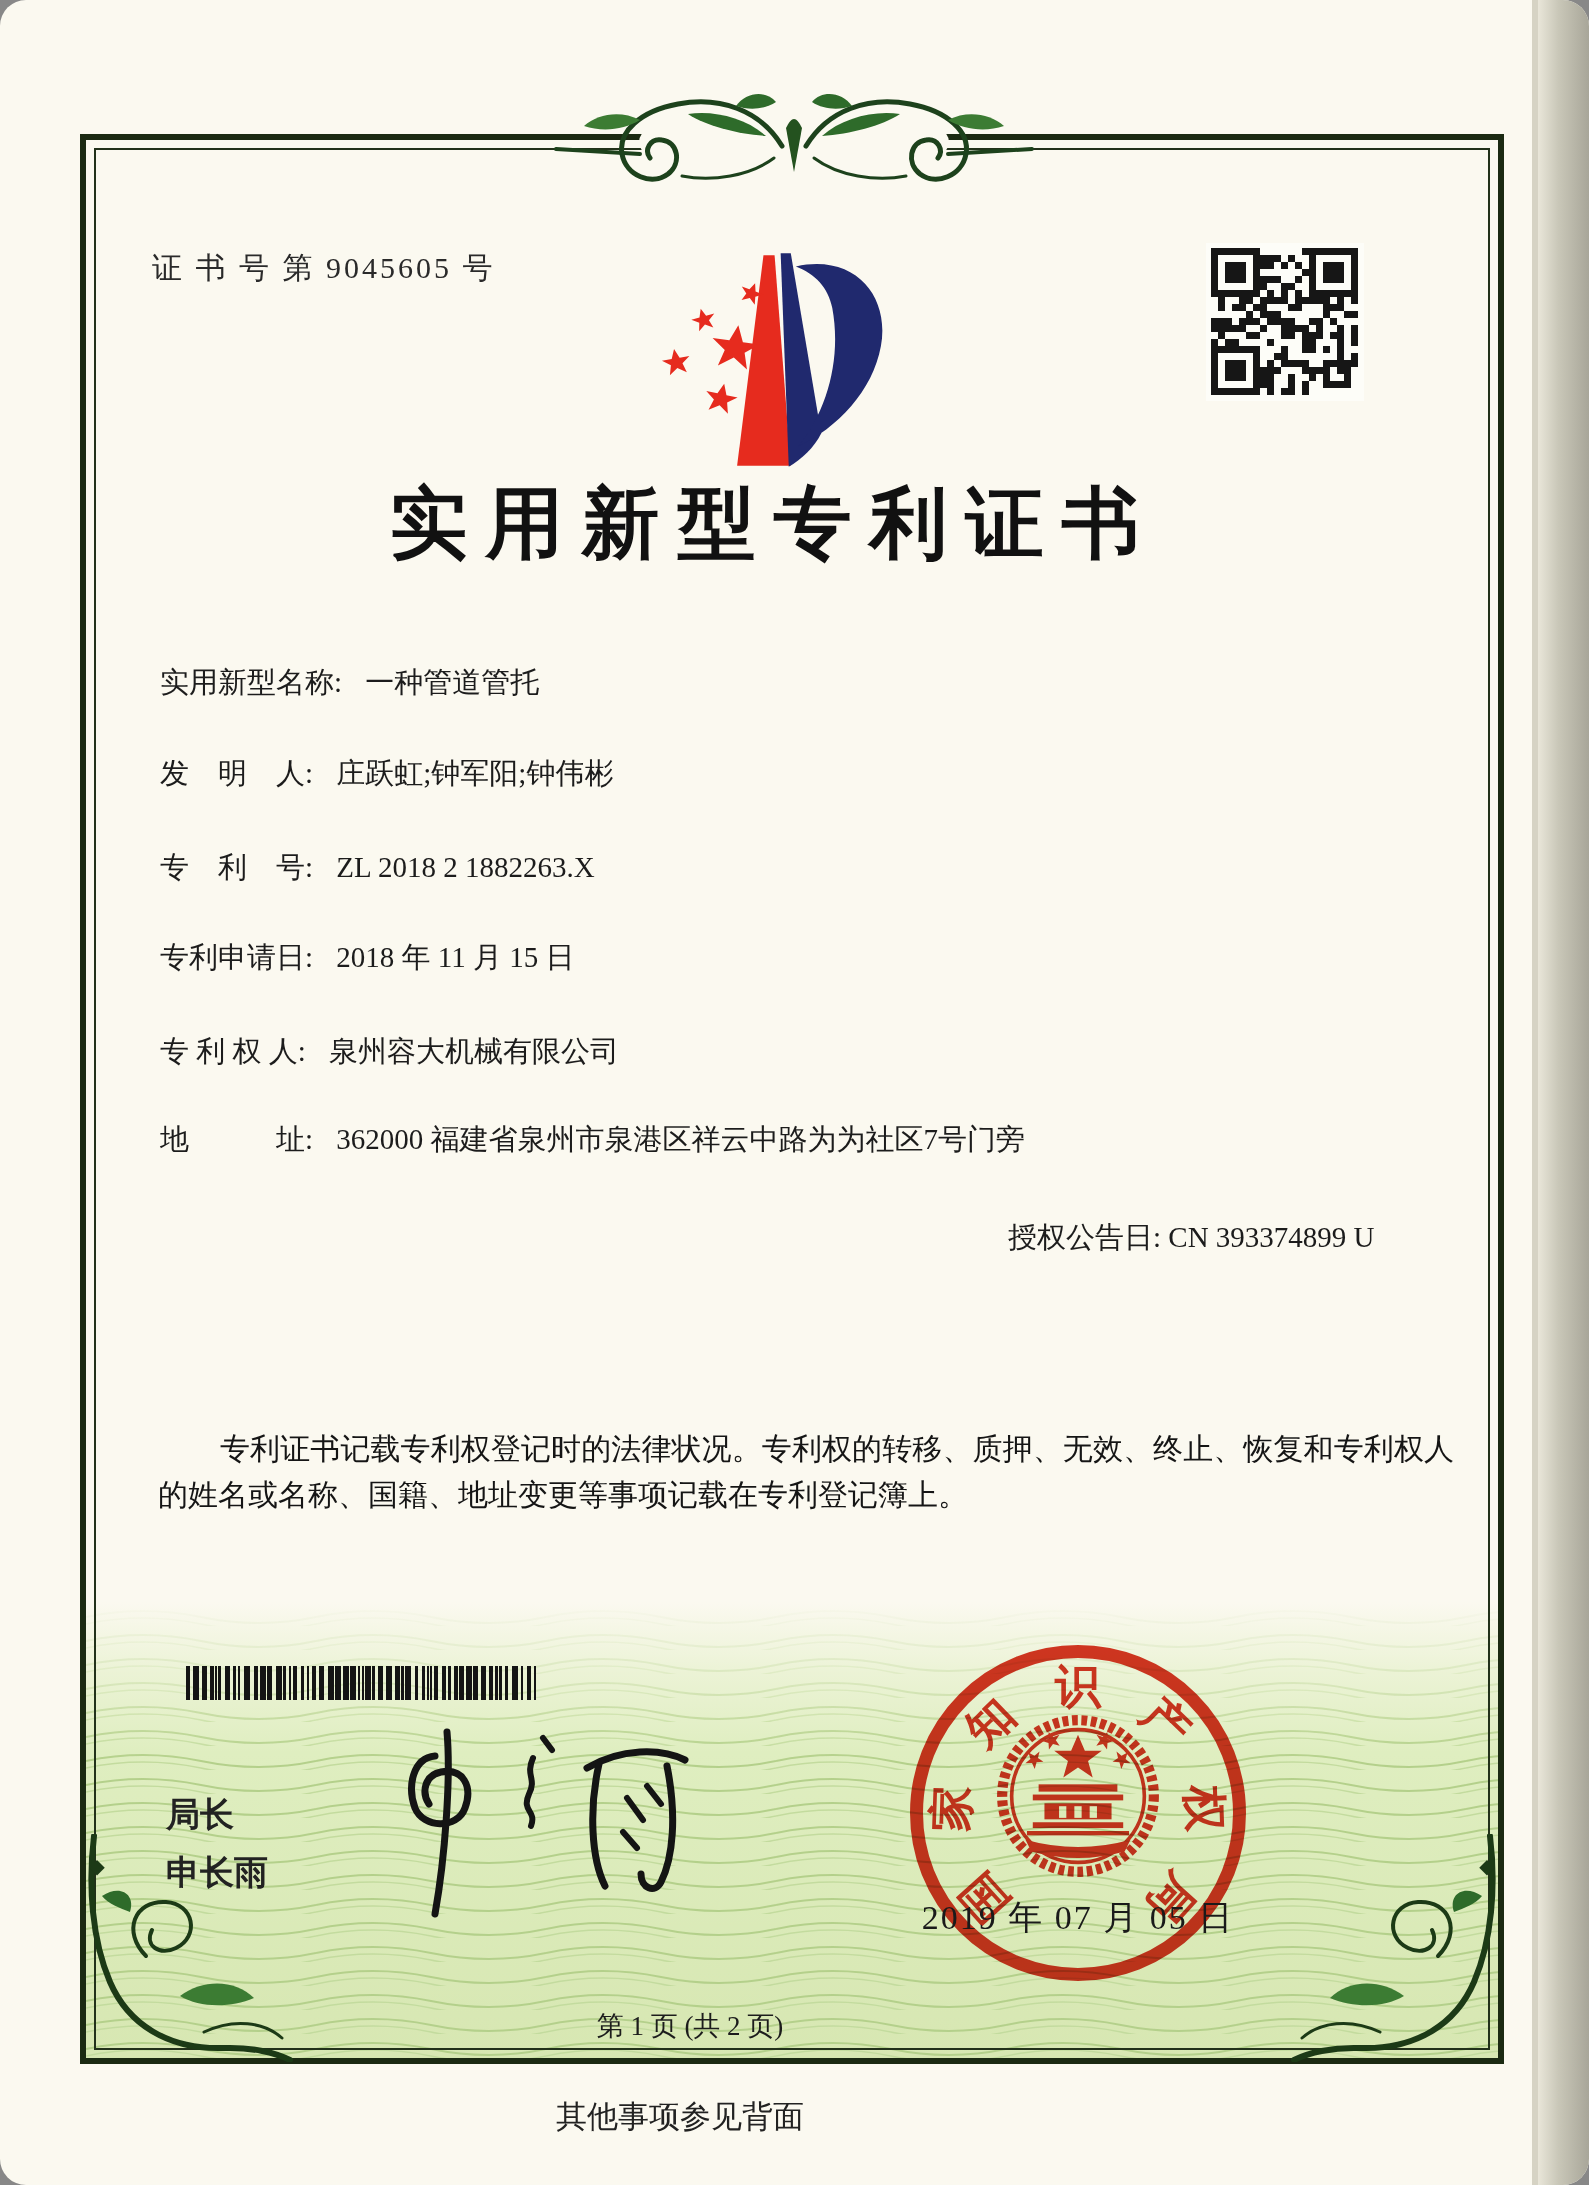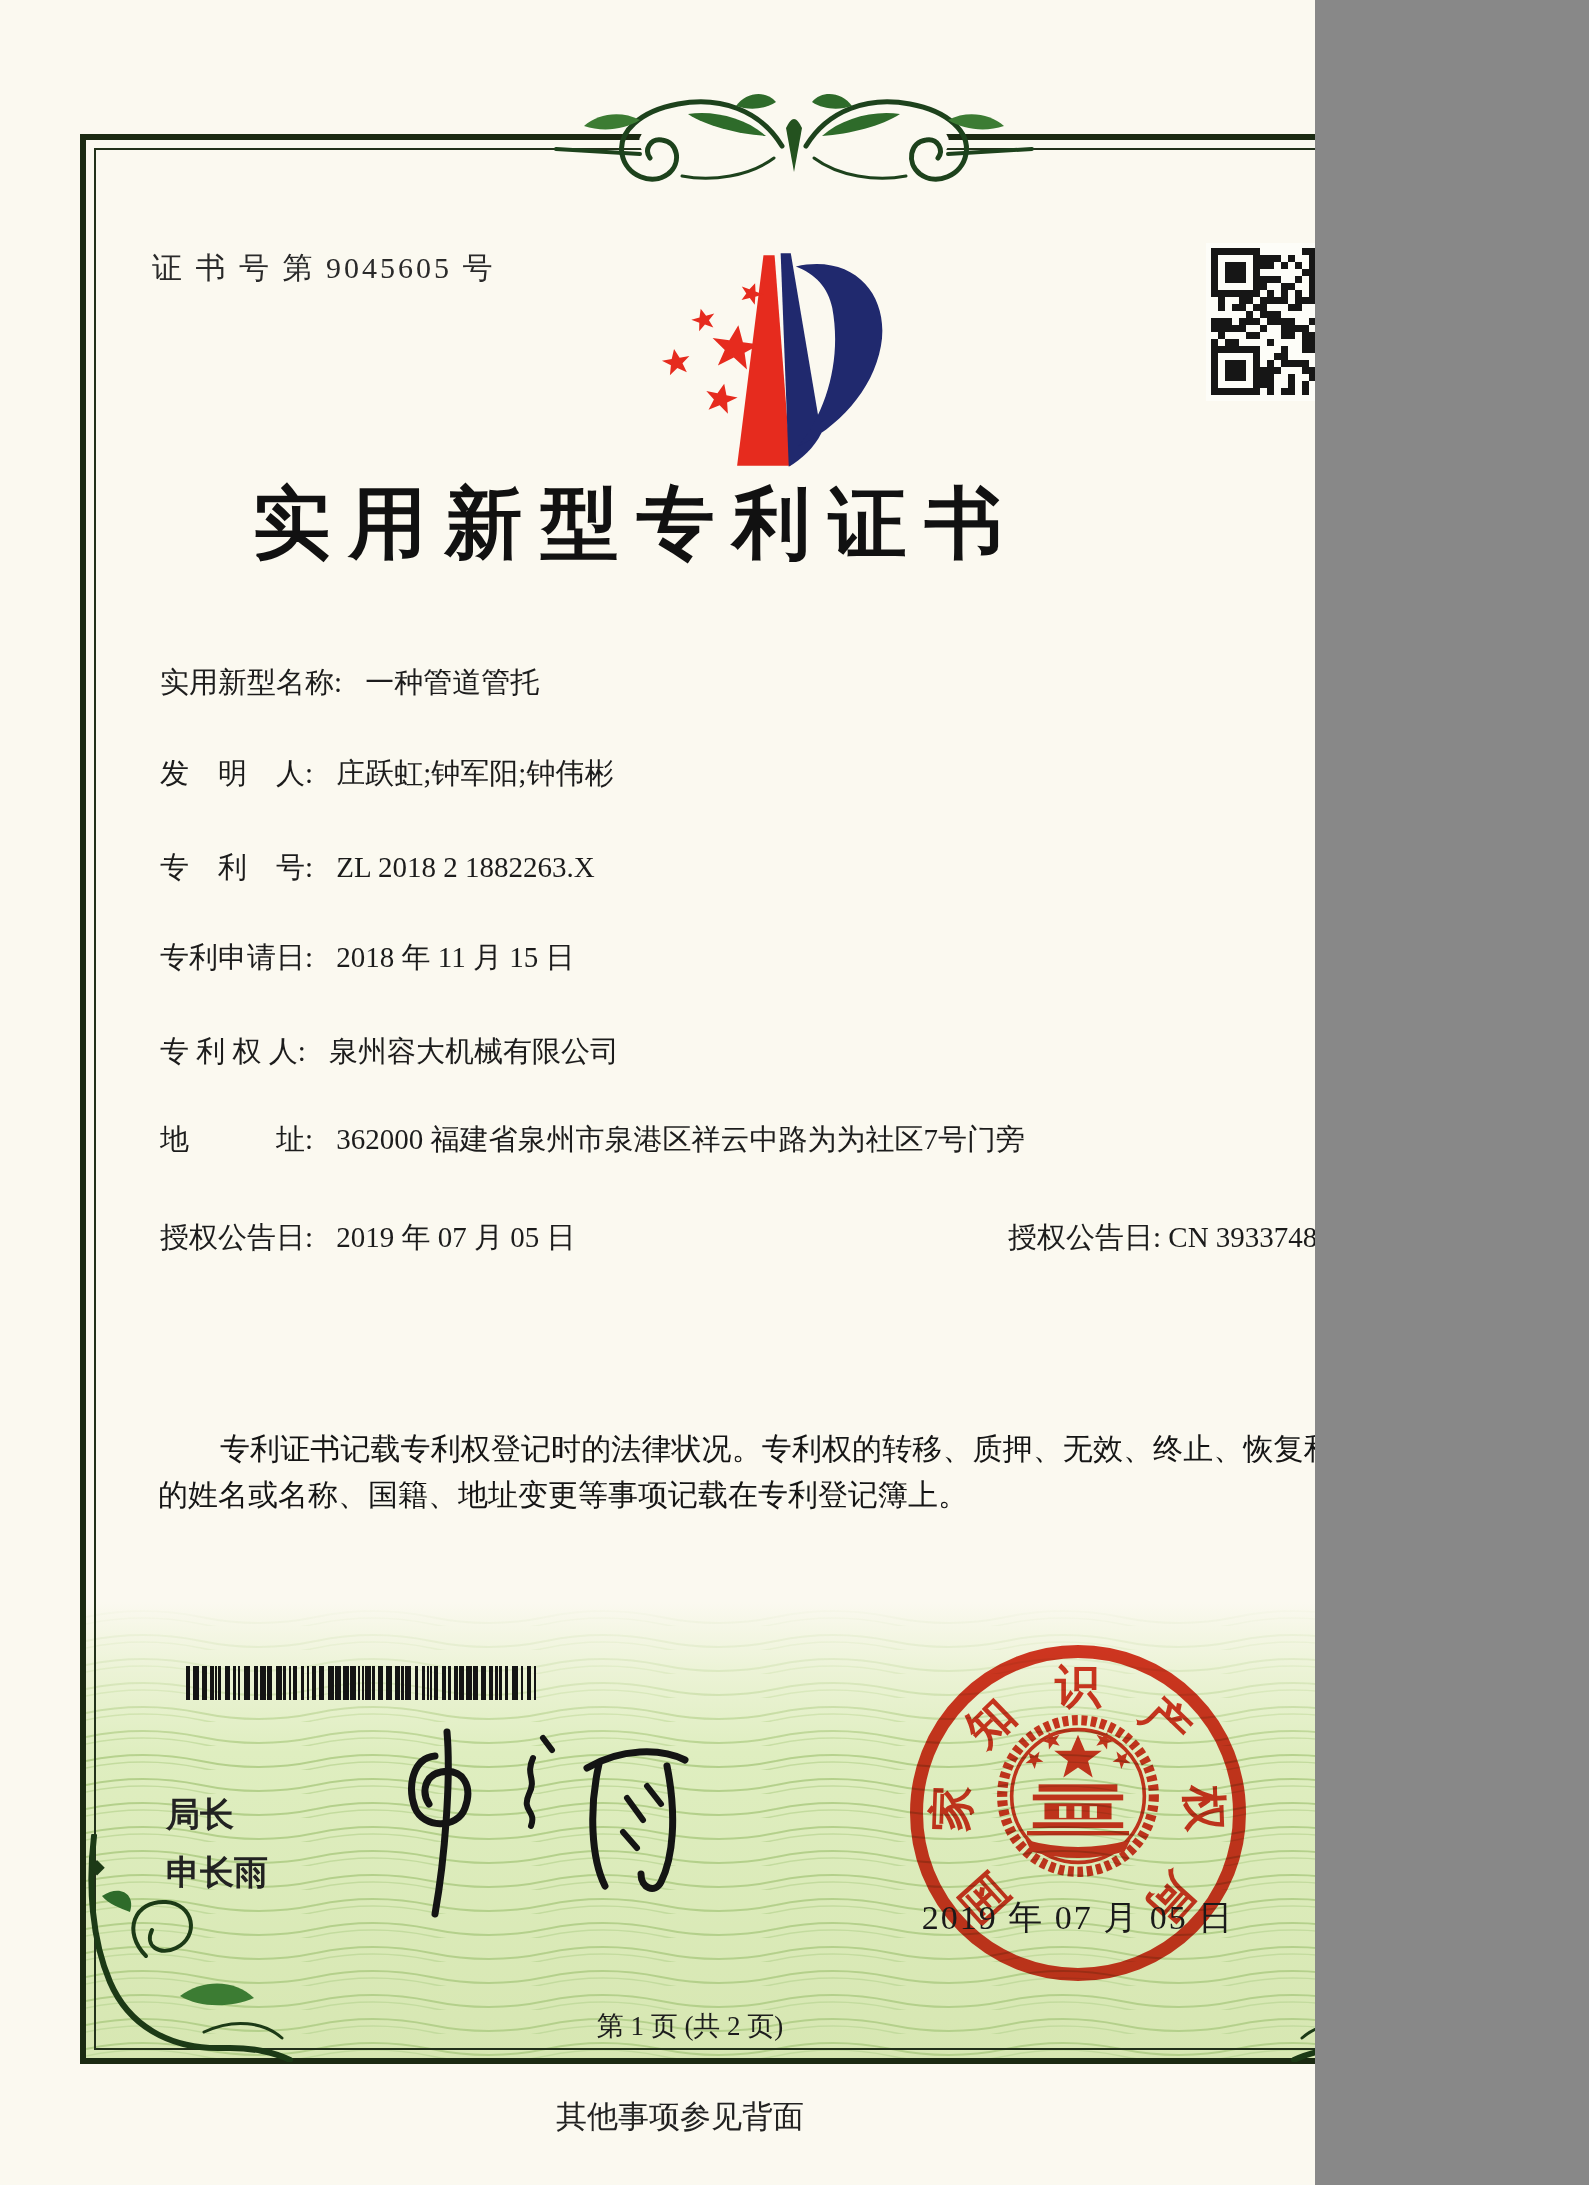--- a/index.html
+++ b/index.html
@@ -1,17 +1,17 @@
 <!DOCTYPE html>
 <html><head>
 <meta charset="utf-8">
 <style>
   html,body{margin:0;padding:0;background:#888;}
-  .page{position:relative;width:1315px;height:2185px;background:#fbf9f0;overflow:hidden;
-        font-family:"Liberation Serif","DejaVu Serif",serif;color:#1c1c1c;}
+  .page{position:relative;width:1589px;height:2185px;background:#fbf9f0;overflow:hidden;
+        font-family:"Liberation Serif","DejaVu Serif",serif;color:#1c1c1c;border-radius:26px;}
   .abs{position:absolute;}
 
   
   .scan-strip{left:1538px;top:0;width:51px;height:2185px;z-index:9;
     background:linear-gradient(to right,#e9e6d9 0,#c9c7b8 40%,#a8a699 100%);}
   .scan-line{left:1532px;top:0;width:6px;height:2185px;z-index:9;background:#d6d3c4;}
 
   
   .green-zone{left:86px;top:1602px;width:1412px;height:456px;z-index:1;
     background:linear-gradient(180deg, rgba(223,238,192,0) 0px, rgba(223,238,192,.55) 70px,
@@ -408,24 +408,20 @@
   </div>
   <div class="abs frow" style="top:1032px">
     <span class="lab">专 利 权 人:</span>
     <span>泉州容大机械有限公司</span>
   </div>
   <div class="abs frow" style="top:1120px">
     <span class="lab">地　　　址:</span>
     <span>362000 福建省泉州市泉港区祥云中路为为社区7号门旁</span>
   </div>
 
-  <div class="abs frow" style="top:1218px">
-    <span class="lab">授权公告日:</span>
-    <span>2019 年 07 月 05 日</span>
-  </div>
   <div class="abs grant2">
     <span class="lab">授权公告日:</span>
     <span>CN 393374899 U</span>
   </div>
 
   <div class="abs para" style="top:1426px">专利证书记载专利权登记时的法律状况。专利权的转移、质押、无效、终止、恢复和专利权人的姓名或名称、国籍、地址变更等事项记载在专利登记簿上。</div>
 
   <div class="abs barcode" id="barcode">
       <i style="width: 4px; margin-right: 3px;"></i>
       <i style="width: 6px; margin-right: 3px;"></i>

